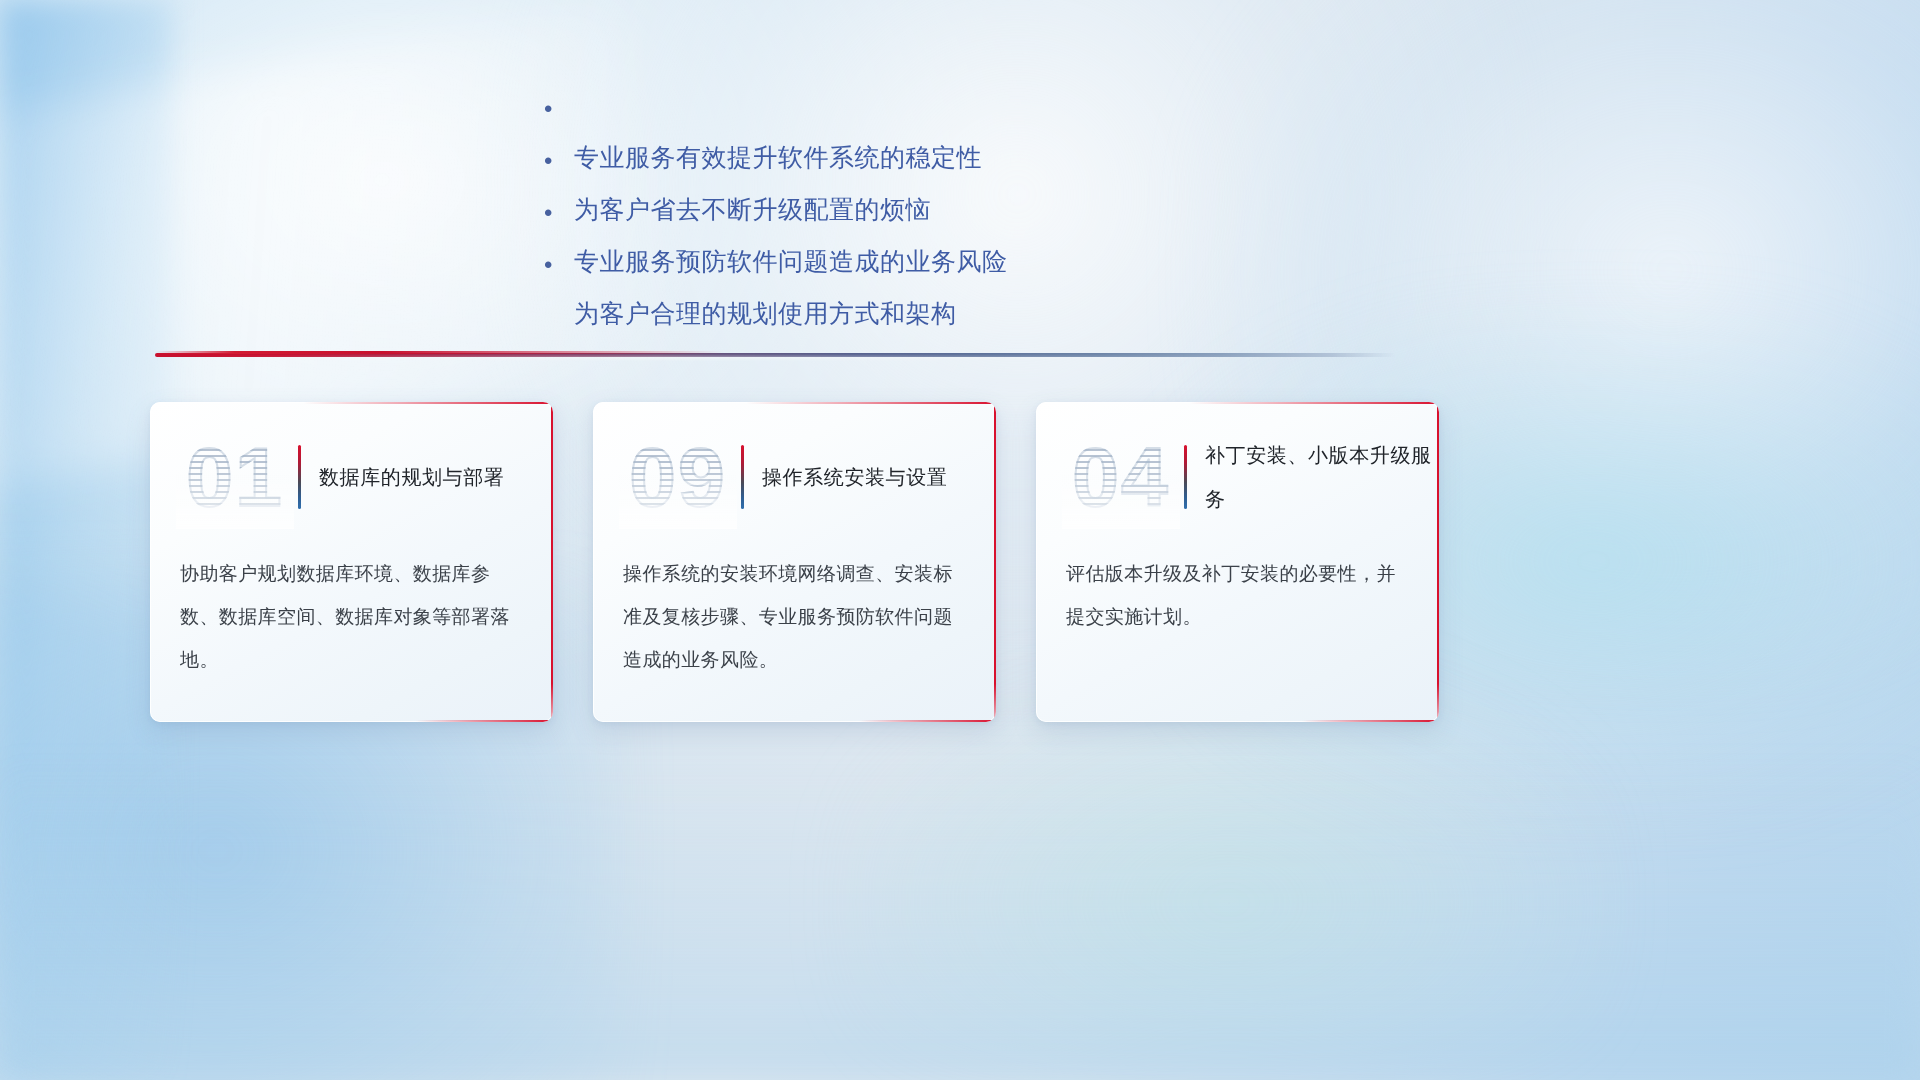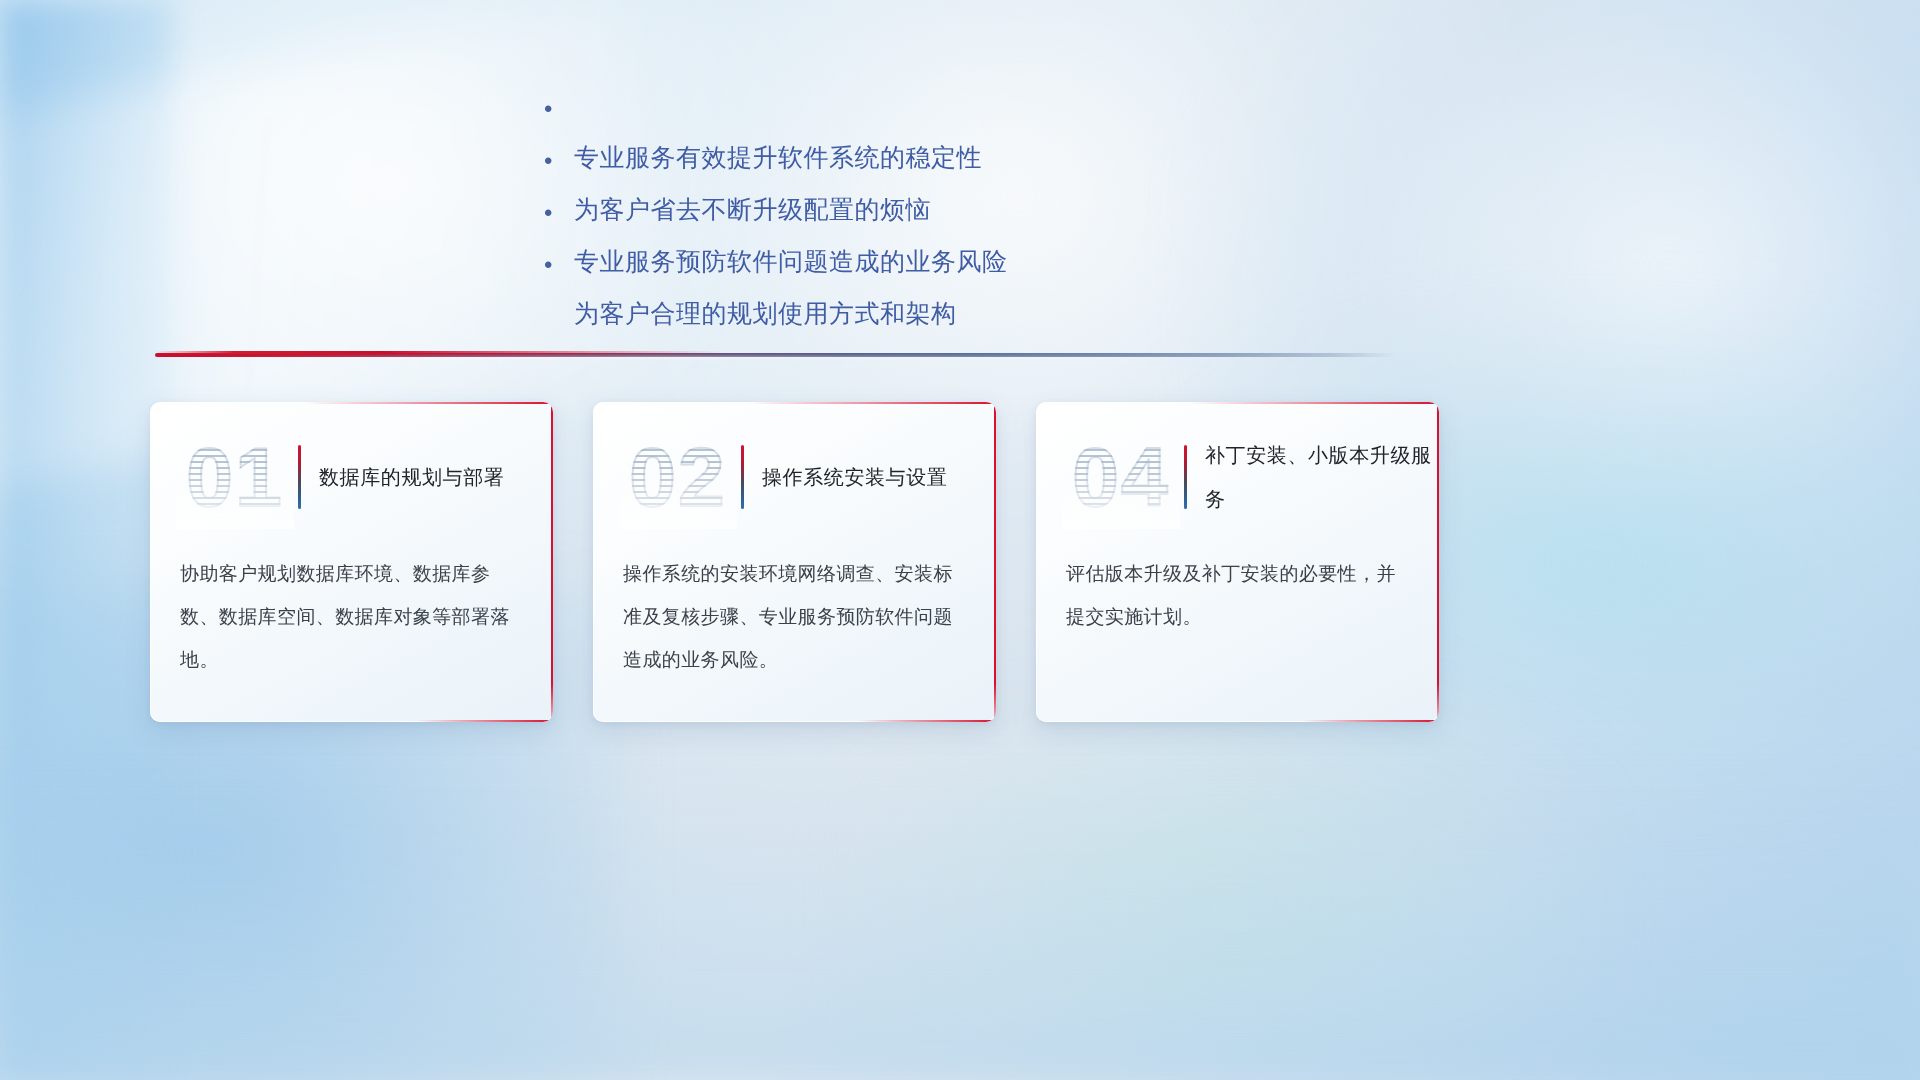--- a/index.html
+++ b/index.html
@@ -271,21 +271,21 @@
       </div>
       <div class="card-body">协助客户规划数据库环境、数据库参数、数据库空间、数据库对象等部署落地。</div>
     </div>
 
     <div class="card">
       <div class="hairline"></div>
       <div class="edge-right"></div>
       <div class="edge-top"></div>
       <div class="edge-bottom"></div>
       <div class="card-head">
-        <div class="card-num">02</div>
+        <div class="card-num">09</div>
         <div class="card-sep"></div>
         <div class="card-title">操作系统安装与设置</div>
       </div>
       <div class="card-body">操作系统的安装环境网络调查、安装标准及复核步骤、专业服务预防软件问题造成的业务风险。</div>
     </div>
 
     <div class="card">
       <div class="hairline"></div>
       <div class="edge-right"></div>
       <div class="edge-top"></div>

